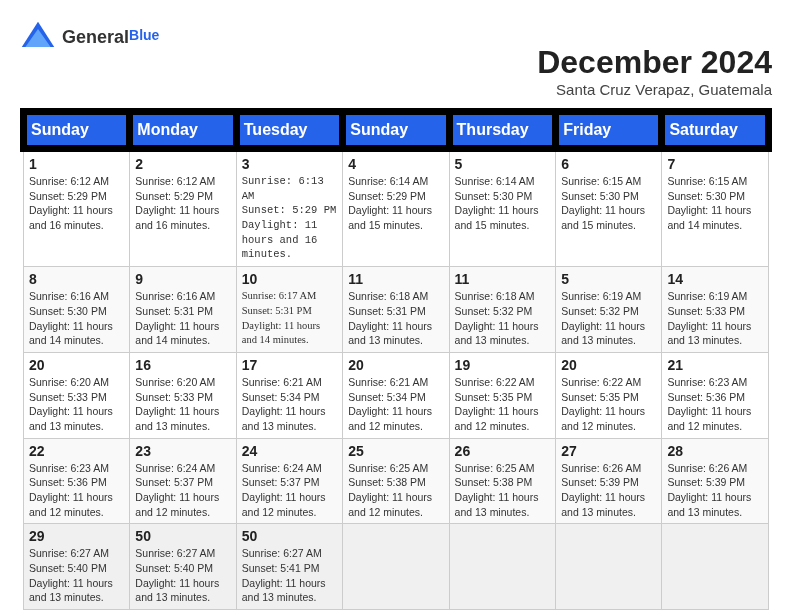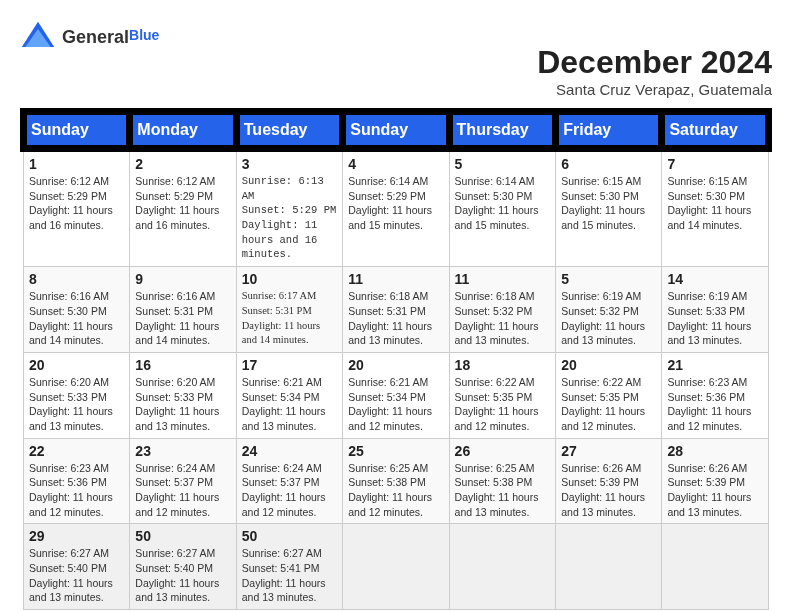--- a/index.html
+++ b/index.html
@@ -235,21 +235,21 @@
 Sunset: 5:34 PM
 Daylight: 11 hours and 13 minutes.</div>
         </td>
         <td>
           <span class="day-number">20</span>
           <div class="day-info" style="white-space: pre-line;">Sunrise: 6:21 AM
 Sunset: 5:34 PM
 Daylight: 11 hours and 12 minutes.</div>
         </td>
         <td>
-          <span class="day-number">18</span>
+          <span class="day-number">19</span>
           <div class="day-info" style="white-space: pre-line;">Sunrise: 6:22 AM
 Sunset: 5:35 PM
 Daylight: 11 hours and 12 minutes.</div>
         </td>
         <td>
           <span class="day-number">20</span>
           <div class="day-info" style="white-space: pre-line;">Sunrise: 6:22 AM
 Sunset: 5:35 PM
 Daylight: 11 hours and 12 minutes.</div>
         </td>

